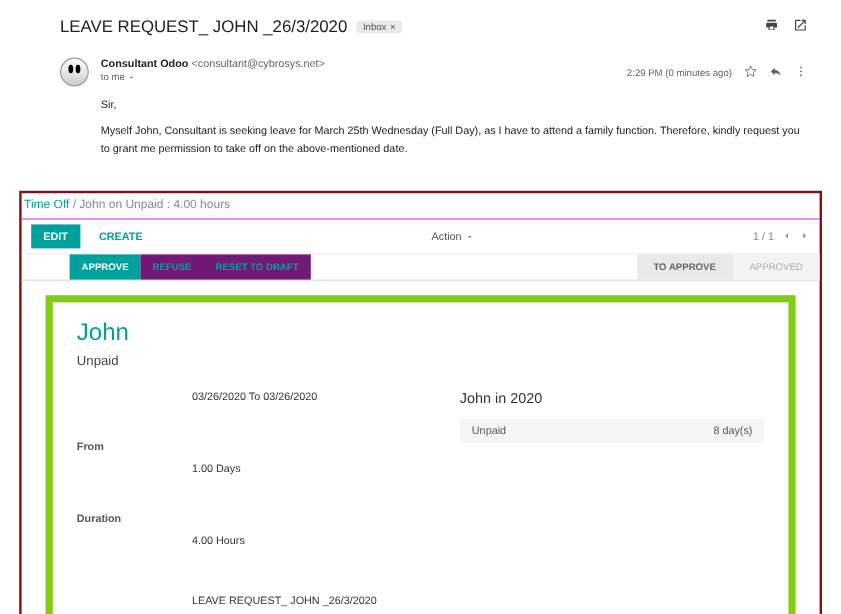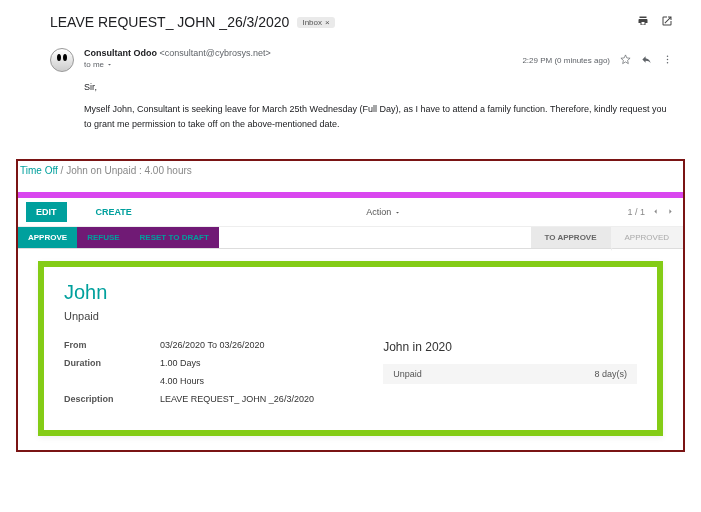--- a/index.html
+++ b/index.html
@@ -63,46 +63,46 @@
   }
   .body-text p { margin:0 0 8px 0; }
 
   
   .odoo-wrap {
     margin: 10px 16px 16px 16px;
     border: 2px solid #7a1414;
     padding: 0 0 14px 0;
   }
   .breadcrumb {
-    padding: 4px 6px 16px 2px; font-size: 10px; color:#888;
-    border-bottom: 6px solid #d946ef;
+    padding: 4px 6px 6px 2px; font-size: 10px; color:#888;
+    border-bottom: 1px solid #d946ef;
   }
   .breadcrumb .app { color:#00a09d; }
   .control-bar {
     display:flex; align-items:center; justify-content:space-between;
     padding: 4px 8px; font-size:9px;
   }
-  .control-left { display:flex; gap:21px; align-items:center; }
+  .control-left { display:flex; gap:8px; align-items:center; }
   .btn {
     border:none; padding:4px 8px; font-size:9px; cursor:pointer;
     background:transparent; color:#00a09d; font-weight:600;
   }
   .btn-primary {
     background:#00a09d; color:#fff; font-weight:700; padding:5px 10px;
   }
   .control-center { color:#555; display:flex; align-items:center; gap:3px;}
   .control-center svg{ width:7px; height:7px; fill:#555;}
   .control-right { color:#888; display:flex; align-items:center; gap:6px; }
   .control-right svg { width:9px; height:9px; fill:#888; }
 
   .workflow-bar {
     display:flex; justify-content:space-between; align-items:center;
     padding:0 0 0 0; border-top:1px solid #eee; border-bottom:1px solid #ddd;
   }
-  .wf-left { display:flex; }
+  .wf-left { display:flex;padding-left:40px; }
   .wf-btn {
     border:none; padding:6px 10px; font-size:8px; font-weight:700;
     cursor:pointer; background:#701a75; color:#00a09d;
   }
   .wf-btn.primary { background:#00a09d; color:#fff; }
   .status-steps { display:flex; font-size:8px;text-align:center; }
   .step {
     padding:6px 14px; position:relative; color:#aaa; background:#f3f3f3;
   }
   .step.current { background:#e9e9e9; color:#666; font-weight:600; }
@@ -120,21 +120,21 @@
     padding: 14px 20px 18px 20px;
   }
   .form-title { color:#00a09d; font-size:20px; font-weight:400; margin:0 0 6px 0;}
   .form-sub { color:#444; font-size:11px; margin:0 0 18px 0;}
   .form-grid {
     display:flex; gap:40px;
   }
   .fg-left { flex:1.1; }
   .fg-right { flex:1; }
   .field-row { display:flex; margin-bottom:8px; font-size:9px;}
-  .field-label { width:96px; color:#555; font-weight:600;}
+  .field-label { width:96px; color:#555; font-weight:600;margin-top:42px;}
   .field-val { color:#333; }
   .fg-right h4 { font-size:12px; font-weight:400; color:#333; margin:0 0 10px 0;}
   .summary-row {
     display:flex; justify-content:space-between; background:#f5f5f5;
     padding:5px 10px; font-size:9px; color:#555;
   }
 
   [data-interactable="true"] { cursor: pointer; }
 </style>
 </head>

